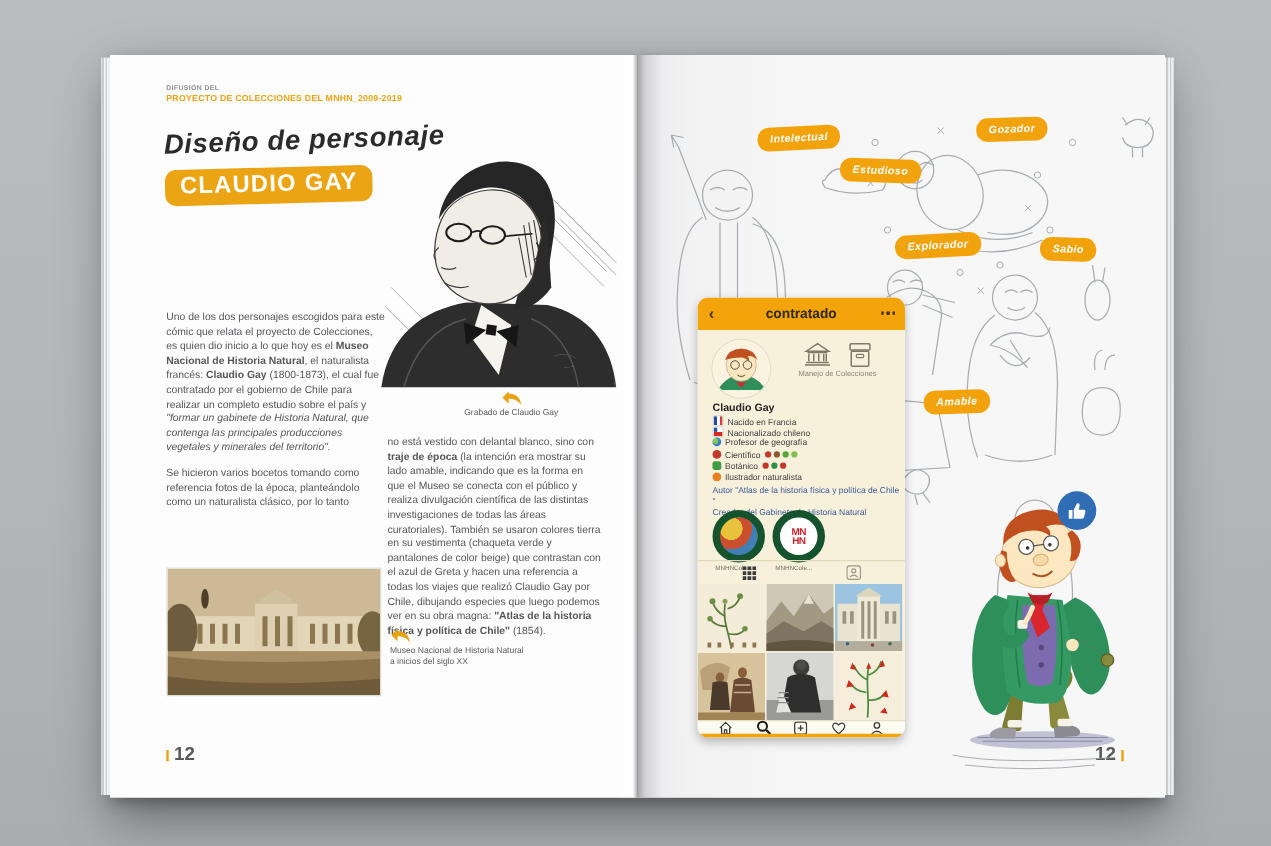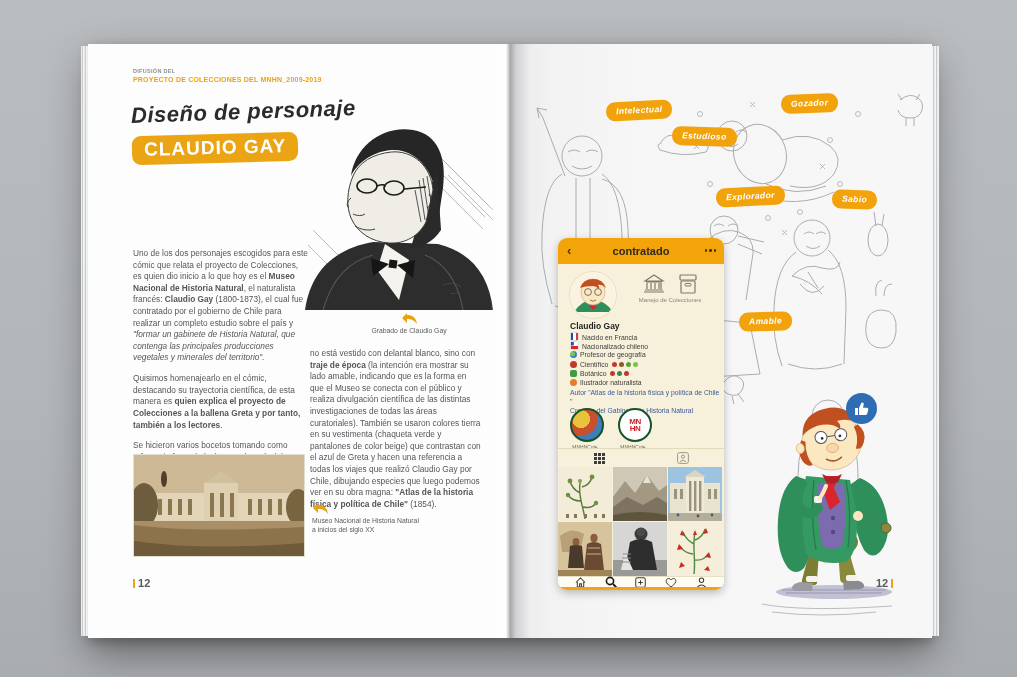--- a/index.html
+++ b/index.html
@@ -22,21 +22,21 @@
   .caption{font-size:6.8px;color:#5a5b5d;line-height:1.35;}
   .cap-grabado{position:absolute;left:250px;top:268px;width:142px;text-align:center;}
   .arrow-ic{display:block;margin:0 auto 2px auto;}
   .col{position:absolute;font-size:8.3px;line-height:1.4;color:#55565a;}
   .col1{left:45px;top:160px;width:176px;margin-top:44px;}
   .col2{left:222px;top:304px;width:172px;}
   .col p{margin:0 0 9px 0;}
   .photo{position:absolute;left:45px;top:410px;width:170px;height:101px;border:1px solid #e2ded2;overflow:hidden;}
   .cap-museo{position:absolute;left:224px;top:458px;width:150px;text-align:left;}
   .cap-museo .arrow-ic{margin:0 0 2px 0;}
-  .pagenum{position:absolute;top:533px;font-size:11px;font-weight:bold;color:#58595b;}
+  .pagenum{position:absolute;top:551px;font-size:15px;font-weight:bold;color:#58595b;}
   .pagenum .bar{display:inline-block;width:2px;height:9px;background:#eba414;vertical-align:-1px;}
   .pn-left{left:45px;}
   .pn-right{left:366px;}
 
   
   .bubble{position:absolute;background:#f2a30b;color:#fff;font-size:8.5px;font-weight:bold;font-style:italic;letter-spacing:.4px;padding:4px 10px 5px;border-radius:9px;z-index:30;white-space:nowrap;}
   .bubble:after{content:"";position:absolute;bottom:-6px;left:12px;border:6px solid transparent;border-top-color:#f2a30b;border-left-width:3px;border-right-width:6px;}
   .bub-0{left:96px;top:57px;transform:rotate(-3deg);}
   .bub-1{left:162px;top:83px;transform:rotate(2deg);}
   .bub-2{left:271px;top:50px;transform:rotate(-2deg);}
@@ -64,21 +64,21 @@
   .chip[data-icon="france-flag"]{background:linear-gradient(90deg,#29499c 0 33%,#fff 33% 66%,#d93a3a 66% 100%);border:.5px solid #ddd;}
   .chip[data-icon="chile-flag"]{background:linear-gradient(#2b4fa0,#2b4fa0) 0 0/40% 50% no-repeat,linear-gradient(180deg,#fff 0 50%,#d52b1e 50% 100%);border:.5px solid #ddd;}
   .chip[data-icon="globe"]{border-radius:50%;background:radial-gradient(circle at 35% 38%,#7ec850 0 36%,#3b82c4 38%);}
   .chip[data-icon="bug"]{border-radius:50%;background:#c03a2b;}
   .chip[data-icon="cactus"]{background:#3f9d44;border-radius:2px;}
   .chip[data-icon="palette"]{border-radius:50%;background:#e67e22;}
   .dot{display:inline-block;width:5px;height:5px;border-radius:50%;margin-left:2px;vertical-align:0;}
   .bio-link{position:absolute;left:12px;top:150px;width:150px;font-size:6.8px;line-height:1.35;color:#3b5998;}
   .highlights{position:absolute;left:12px;top:170px;display:flex;gap:14px;}
   .hl{width:34px;text-align:center;}
-  .hl-circ{width:30px;height:30px;border-radius:50%;margin:0 auto;border:2px solid #14532d;overflow:hidden;background:#fff;}
+  .hl-circ{width:30px;height:30px;border-radius:50%;margin:0 auto;border:6px solid #14532d;overflow:hidden;background:#fff;}
   .hl-1 .hl-circ{background:radial-gradient(circle at 30% 30%,#e8c23a 0 30%,#c94f2e 31% 55%,#3f7fb5 56% 80%,#7ec850 81%);}
   .hl-2 .hl-circ{display:flex;flex-direction:column;align-items:center;justify-content:center;background:#fff;}
   .hl-logo{font-size:8px;line-height:7px;font-weight:bold;color:#d0202a;letter-spacing:-.5px;}
   .hl-label{font-size:5px;color:#6d6a5c;margin-top:2px;}
   .ph-divider{position:absolute;left:0;top:210px;width:166px;height:1px;background:#e4d9ba;}
   .ph-tabs{position:absolute;left:0;top:212px;width:166px;height:16px;display:flex;}
   .ph-tab{flex:1;display:flex;align-items:center;justify-content:center;}
   .grid6{position:absolute;left:0;top:229px;width:166px;display:flex;flex-wrap:wrap;gap:1px;background:#f7f1dc;}
   .tile{width:54px;height:54px;overflow:hidden;}
   .ph-navwrap{position:absolute;left:0;top:338px;width:166px;height:11px;background:#fdfbf2;border-top:1px solid #e7dfc6;display:flex;align-items:center;justify-content:space-around;padding:0 8px;box-sizing:border-box;}
@@ -139,21 +139,20 @@
 
       <div class="cap-grabado">
         <svg class="arrow-ic" width="17" height="12" viewBox="0 0 17 12">
           <path d="M6,1 L1,6 L6,11 L6,7 C11,7 14,9 16,12 C15,5 11,3 6,3 Z" fill="#e9a312"></path>
         </svg>
         <div class="caption">Grabado de Claudio Gay</div>
       </div>
 
       <div class="col col1">
         <p><span>Uno de los dos personajes escogidos para este cómic que relata el proyecto de Colecciones, es quien dio inicio a lo que hoy es el </span><span style="font-weight: bold;">Museo Nacional de Historia Natural</span><span>, el naturalista francés: </span><span style="font-weight: bold;">Claudio Gay</span><span> (1800-1873), el cual fue contratado por el gobierno de Chile para realizar un completo estudio sobre el país y </span><span style="font-style: italic;">"formar un gabinete de Historia Natural, que contenga las principales producciones vegetales y minerales del territorio".</span></p>
-        <p><span>Quisimos homenajearlo en el cómic, destacando su trayectoria científica, de esta manera es </span><span style="font-weight: bold;">quien explica el proyecto de Colecciones a la ballena Greta y por tanto, también a los lectores</span><span>.</span></p>
         <p><span>Se hicieron varios bocetos tomando como referencia fotos de la época, planteándolo como un naturalista clásico, por lo tanto</span></p>
       </div>
       <div class="col col2">
         <p><span>no está vestido con delantal blanco, sino con </span><span style="font-weight: bold;">traje de época</span><span> (la intención era mostrar su lado amable, indicando que es la forma en que el Museo se conecta con el público y realiza divulgación científica de las distintas investigaciones de todas las áreas curatoriales). También se usaron colores tierra en su vestimenta (chaqueta verde y pantalones de color beige) que contrastan con el azul de Greta y hacen una referencia a todas los viajes que realizó Claudio Gay por Chile, dibujando especies que luego podemos ver en su obra magna: </span><span style="font-weight: bold;">"Atlas de la historia física y política de Chile"</span><span> (1854).</span></p>
       </div>
 
       <div class="photo">
         <svg width="170" height="101" viewBox="0 0 170 101">
           <rect width="170" height="101" fill="#c3ab88"></rect>
           <rect width="170" height="46" fill="#cdb996"></rect>

